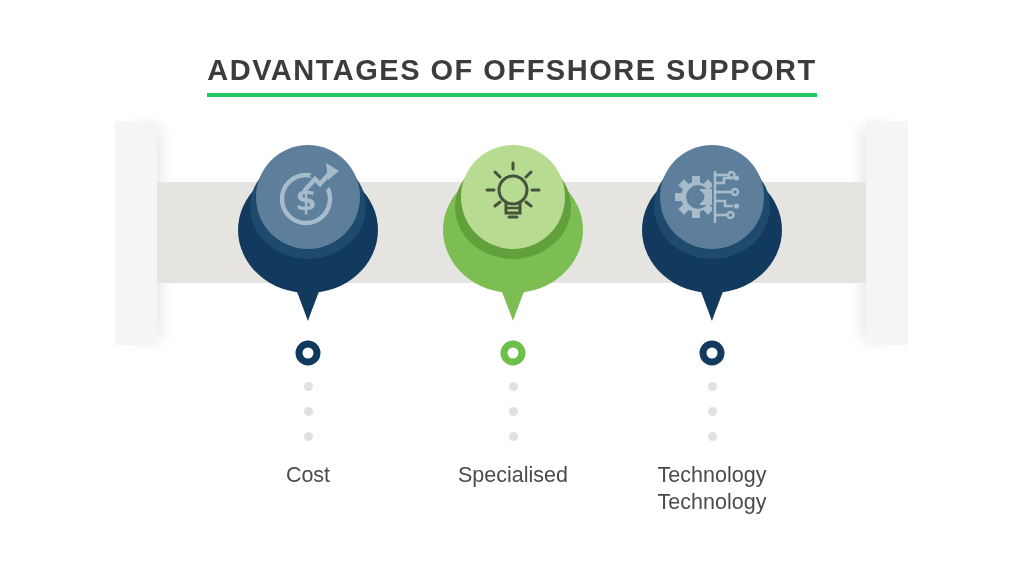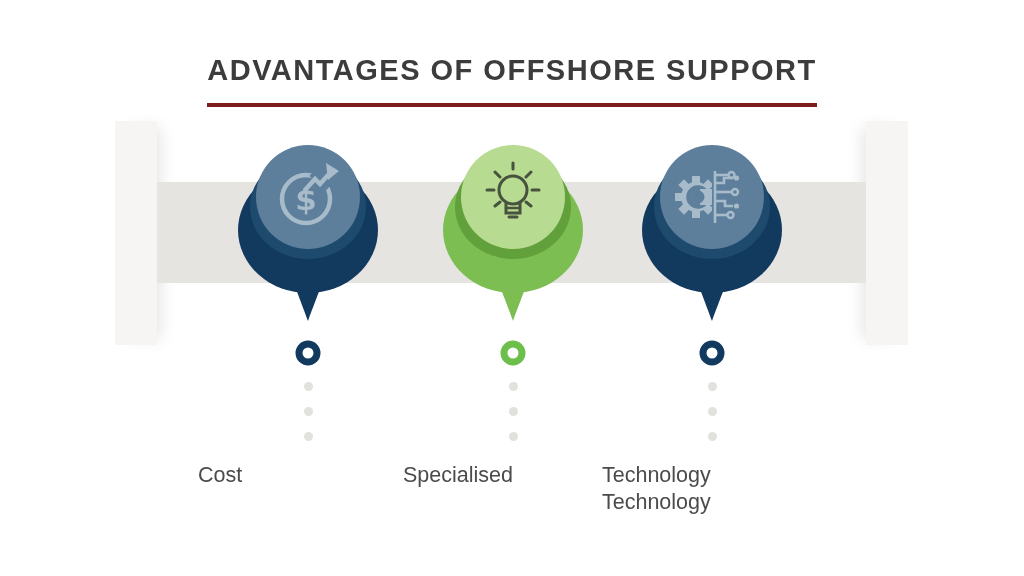--- a/index.html
+++ b/index.html
@@ -9,21 +9,21 @@
     font-family:"Liberation Sans", sans-serif;
   }
   
   .title-wrap{
     position:absolute;top:54px;left:0;width:1024px;text-align:center;
   }
   .title{
     display:inline-block;
     font-size:29px;font-weight:700;letter-spacing:1.5px;
     color:#3c3c3c;
-    padding-bottom:16px;border-bottom:4px solid #7f1d1d;
+    padding-bottom:6px;border-bottom:4px solid #22c55e;
   }
   
   .side-panel{
     position:absolute;top:121px;width:42px;height:224px;
     background:#f6f5f3;
   }
   .side-panel.left{left:115px;box-shadow:10px 0 16px -6px rgba(0,0,0,0.10);}
   .side-panel.right{left:866px;box-shadow:-10px 0 16px -6px rgba(0,0,0,0.10);}
   .band{
     position:absolute;left:157px;top:182px;width:709px;height:101px;
@@ -37,21 +37,21 @@
   .balloon{position:absolute;left:10px;top:135px;width:200px;height:200px;}
   .ring{position:absolute;left:97px;top:340px;width:26px;height:26px;}
   .dot{
     position:absolute;left:105.5px;width:9px;height:9px;border-radius:50%;
     background:#e2e1de;
   }
   .dot.d1{top:382px;}
   .dot.d2{top:407px;}
   .dot.d3{top:432px;}
   .label{
-    position:absolute;top:462px;left:0;width:220px;
+    position:absolute;top:462px;left:0;width:220px;text-align:center;
     font-size:21.5px;line-height:27px;color:#4b4b4b;font-weight:500;
   }
 </style>
 </head>
 <body>
 
 <div class="title-wrap">
   <span class="title">ADVANTAGES OF OFFSHORE SUPPORT</span>
 </div>
 

